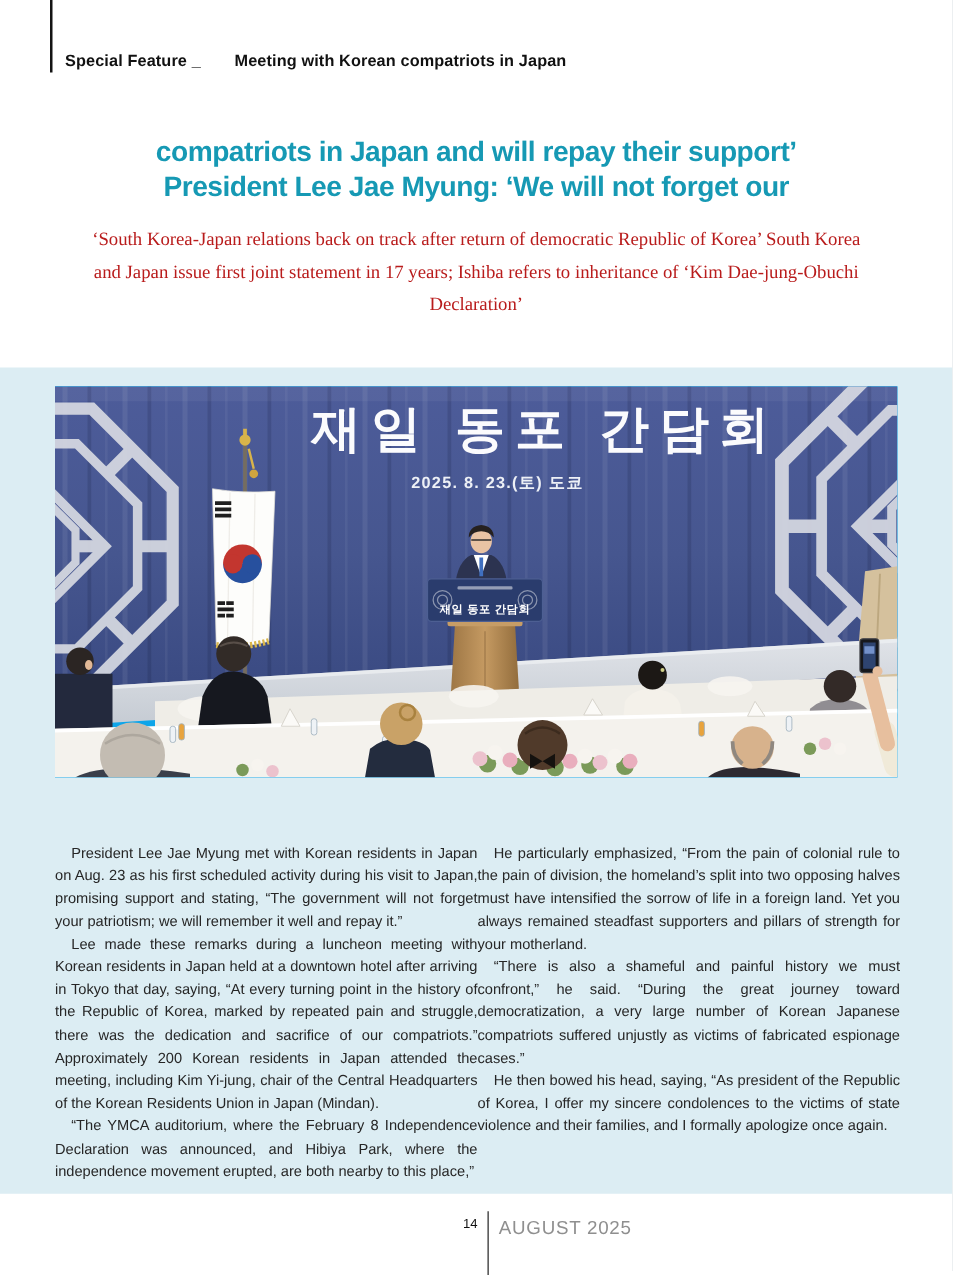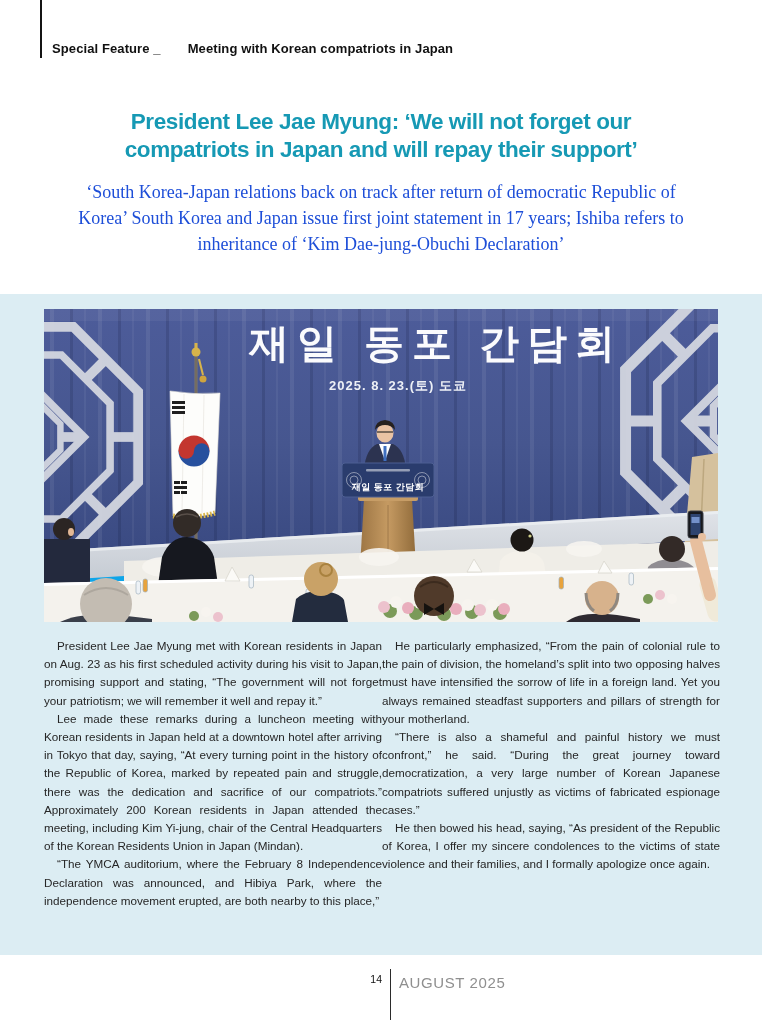--- a/index.html
+++ b/index.html
@@ -11,50 +11,50 @@
   
   .kicker-bar{position:absolute;left:40px;top:0;width:2px;height:58px;background:#141414;}
   .kicker{position:absolute;left:52px;top:41px;font-size:13px;font-weight:bold;color:#111;letter-spacing:0.1px;}
   .kicker .k2{margin-left:11px;padding-left:16px;}
   
   .headline{position:absolute;left:0;right:0;top:108px;text-align:center;color:#1699B4;
     font-size:22.5px;font-weight:bold;line-height:28px;letter-spacing:-0.4px;}
   .headline span{display:block;}
   
   .deck{position:absolute;left:64px;right:64px;top:179px;text-align:center;
-    font-family:"Liberation Serif","DejaVu Serif",serif;font-size:18px;line-height:26px;color:#1d4ed8;}
+    font-family:"Liberation Serif","DejaVu Serif",serif;font-size:15px;line-height:26px;color:#b91c1c;}
   
   .section-bg{position:absolute;left:0;top:294px;width:762px;height:661px;background:#DCEDF3;}
   
   .photo{position:absolute;left:44px;top:309px;width:674px;height:313px;overflow:hidden;background:#0ea5e9;}
   .photo svg{display:block;}
   .caption{position:absolute;left:44px;top:629px;width:674px;font-size:10.3px;color:#3d3d3d;}
   
-  .columns{position:absolute;left:44px;top:637px;width:676px;display:flex;}
+  .columns{position:absolute;left:44px;top:674px;width:676px;display:flex;}
   .col{flex:1;font-size:11.7px;line-height:18.2px;color:#262626;text-align:justify;}
   .col p{margin:0;text-indent:13px;}
   .col p.noindent{text-indent:0;}
   
   .pagenum{position:absolute;left:336px;top:973px;width:46px;text-align:right;font-size:10.5px;font-weight:normal;color:#111;}
   .footer-line{position:absolute;left:390px;top:969px;width:1px;height:51px;background:#2b2b2b;}
   .issue{position:absolute;left:399px;top:974px;font-size:15px;color:#8f8f8f;letter-spacing:0.6px;}
 </style>
 </head>
 <body>
 
 <div class="page">
 
   <div class="kicker-bar"></div>
   <div class="kicker">
     <span>Special Feature _</span><span class="k2">Meeting with Korean compatriots in Japan</span>
   </div>
 
   <h1 class="headline" style="margin:0;">
+    <span>compatriots in Japan and will repay their support’</span>
     <span>President Lee Jae Myung: ‘We will not forget our</span>
-    <span>compatriots in Japan and will repay their support’</span>
   </h1>
 
   <div class="deck">‘South Korea-Japan relations back on track after return of democratic Republic of Korea’ South Korea and Japan issue first joint statement in 17 years; Ishiba refers to inheritance of ‘Kim Dae-jung-Obuchi Declaration’</div>
 
   <div class="section-bg"></div>
 
   <div class="photo">
     <svg width="674" height="313" viewBox="0 0 674 313" xmlns="http://www.w3.org/2000/svg">
       <defs>
         <linearGradient id="bgGrad" x1="0" y1="0" x2="0" y2="1">

